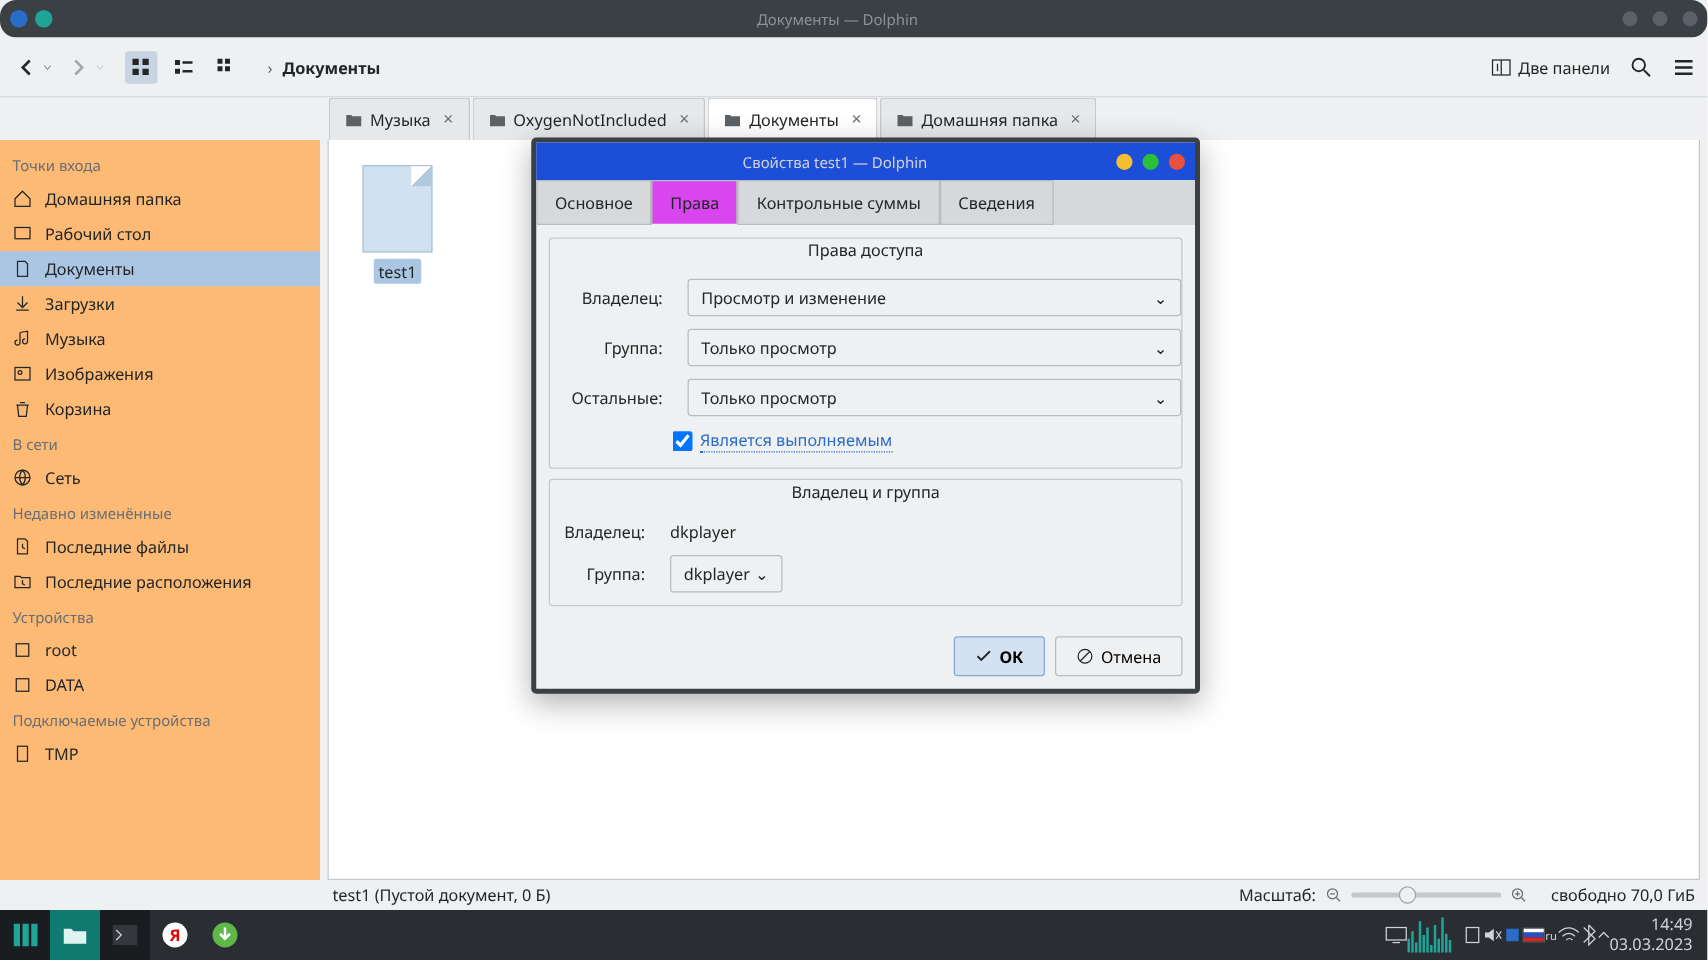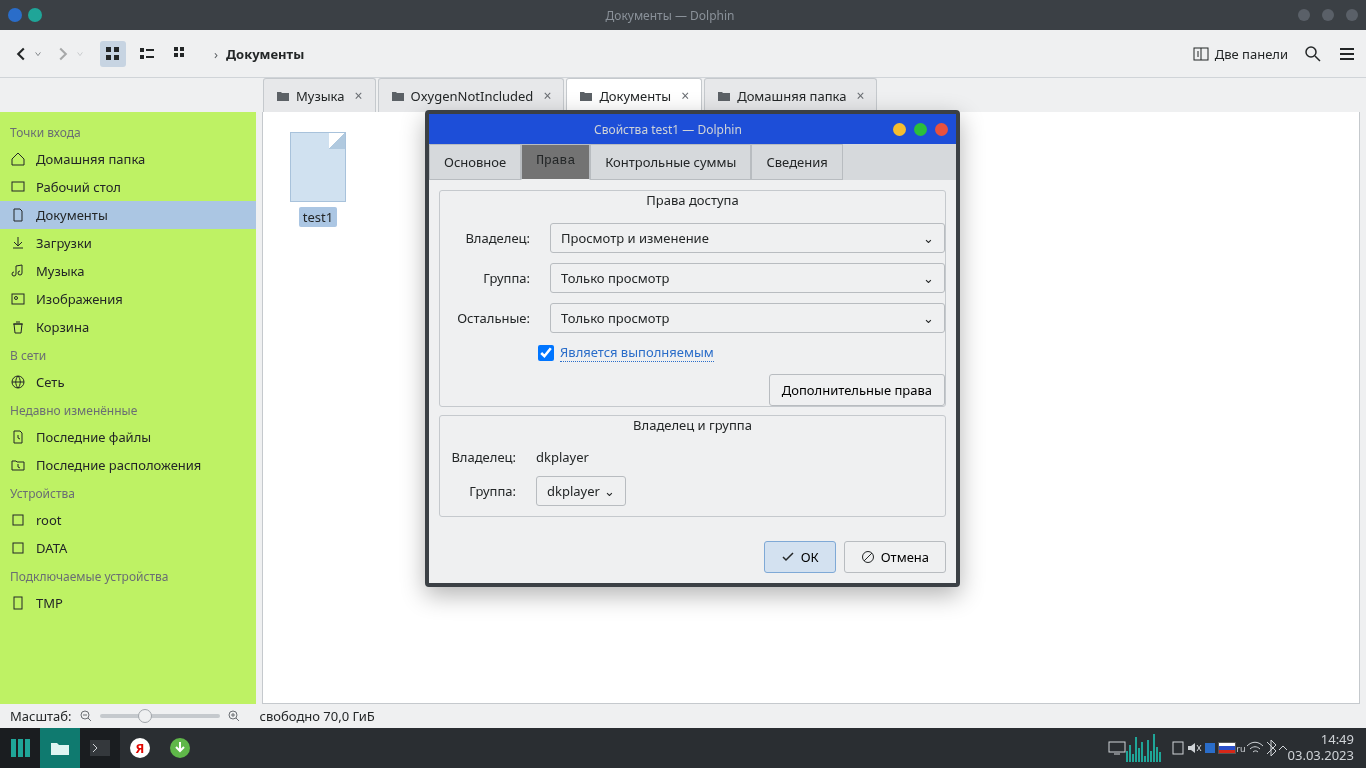--- a/index.html
+++ b/index.html
@@ -1,19 +1,19 @@
 <!DOCTYPE html>
 <html><head>
 <meta charset="utf-8">
 <style>
 * { margin:0; padding:0; box-sizing:border-box; font-family:"Noto Sans",sans-serif; font-size:13px; }
 body { width:1366px; height:768px; background:#eff0f1; overflow:hidden; position:relative; color:#232627; }
 
 
-.titlebar { height:30px; background:#3b4045; display:flex; align-items:center; padding:0 8px; }
+.titlebar { height:30px; background:#3b4045; display:flex; align-items:center; padding:0 8px;border-radius:13px; }
 .titlebar .win-icns { display:flex; gap:6px; }
 .titlebar .dot { width:14px; height:14px; border-radius:50%; }
 .titlebar .title { flex:1; text-align:center; color:#8a9199; font-size:12px; }
 .titlebar .rdots { display:flex; gap:12px; }
 .titlebar .rdot { width:12px; height:12px; border-radius:50%; background:#5a6068; }
 
 
 .toolbar { height:48px; background:#eff0f1; display:flex; align-items:center; padding:0 10px; border-bottom:1px solid #d0d4d8; }
 .nav-btns { display:flex; align-items:center; gap:0; }
 .icn { width:22px; height:22px; display:flex; align-items:center; justify-content:center; color:#232627; }
@@ -26,21 +26,21 @@
 .right-tools { display:flex; align-items:flex-end; gap:16px; }
 
 
 .tabbar { height:34px; background:#eff0f1; display:flex; padding-left:263px; }
 .tab { display:flex; align-items:center; padding:0 12px; gap:6px; border:1px solid #c5c9cd; border-bottom:none; background:#e7e8ea; border-radius:3px 3px 0 0; margin-right:2px; }
 .tab.active { background:#fff; }
 .tab .x { color:#6a6e73; margin-left:4px; font-size:14px; }
 
 
 .main { display:flex; height:calc(100% - 30px - 48px - 34px - 24px - 40px); }
-.sidebar { width:256px; background:#bef264; overflow-y:auto; padding:6px 0; }
+.sidebar { width:256px; background:#fdba74; overflow-y:auto; padding:6px 0; }
 .side-head { color:#6a6e73; padding:6px 10px 4px; font-size:12px; }
 .side-item { display:flex; align-items:center; gap:10px; padding:5px 10px; }
 .side-item.active { background:#abc6e3; }
 .content { flex:1; background:#fff; border:1px solid #c5c9cd; margin:0 6px 0 6px; border-top:none; padding:20px; position:relative; }
 .file { width:70px; text-align:center; }
 .file-icon { width:56px; height:70px; background:#d0e1f0; border:1px solid #a8c2db; margin:0 auto 6px; position:relative; }
 .file-icon::before { content:""; position:absolute; top:0; right:0; width:16px; height:16px; background:linear-gradient(135deg,#fff 50%,#b0c9df 50%); }
 .file-label { background:#abc6e3; padding:1px 4px; border-radius:2px; }
 
 
@@ -59,36 +59,36 @@
 
 
 .dialog { position:absolute; left:425px; top:110px; width:535px; background:#eff0f1; border:4px solid #3b4045; border-radius:4px; box-shadow:0 8px 24px rgba(0,0,0,.3); }
 .dlg-title { height:30px; background:#1d4ed8; display:flex; align-items:center; padding:0 8px; }
 .dlg-title .dt-icns { display:flex; gap:6px; }
 .dlg-title .title { flex:1; text-align:center; color:#cfd3d7; font-size:12px; }
 .traffic { display:flex; gap:8px; }
 .tdot { width:13px; height:13px; border-radius:50%; }
 .dlg-tabs { display:flex; background:#d6d9dc; }
 .dlg-tab { padding:8px 14px; border:1px solid #b8bcc0; background:#d6d9dc; }
-.dlg-tab.active { background:#737373; border-bottom-color:#eff0f1;font-family:Liberation Mono, monospace; }
+.dlg-tab.active { background:#d946ef; border-bottom-color:#eff0f1; }
 .dlg-body { padding:10px; }
 .fieldset { border:1px solid #c5c9cd; border-radius:3px; padding:0; margin-bottom:8px; }
 .fs-title { text-align:center; margin-bottom:14px; }
 .form-row { display:flex; align-items:center; margin-bottom:10px; }
 .form-row label { width:90px; text-align:right; margin-right:20px; }
 .form-row label.wide { width:76px; }
 .select { flex:1; height:30px; border:1px solid #b8bcc0; background:#eff0f1; border-radius:3px; display:flex; align-items:center; justify-content:space-between; padding:0 10px; }
 .select.sm { flex:0 0 90px; }
 .check-row { display:flex; align-items:center; margin-left:98px; gap:6px; margin-bottom:12px; }
 .check-row input { width:16px; height:16px; }
 .check-row span { color:#2a6dc9; border-bottom:1px dotted #2a6dc9; }
 .adv-btn { float:right; padding:6px 12px; border:1px solid #b8bcc0; background:#eff0f1; border-radius:3px; }
 .dlg-btns { display:flex; justify-content:flex-end; gap:8px; padding:6px 10px 10px; }
 .btn { display:flex; align-items:center; gap:6px; padding:6px 16px; border:1px solid #b8bcc0; background:#eff0f1; border-radius:3px; }
-.btn.primary { background:#d3e1f0; border-color:#7fa9d6; }
+.btn.primary { background:#d3e1f0; border-color:#7fa9d6;font-weight:bold; }
 
 svg { display:block; }
 .folder-svg { fill:#5c6166; }
 .flag-ru { display:inline-flex; flex-direction:column; width:18px; height:12px; border:1px solid #555; }
 .flag-ru span { flex:1; }
 
 .graph { width:44px; height:28px; display:flex; align-items:flex-end; gap:1px; }
 .graph span { width:2px; background:#1fa598; }
 </style>
 </head>
@@ -313,20 +313,21 @@
 
   <div class="content">
     <div class="file">
       <div class="file-icon"></div>
       <span class="file-label">test1</span>
     </div>
   </div>
 </div>
 
 <div class="statusbar">
+  <div class="sleft">test1 (Пустой документ, 0 Б)</div>
   <div class="scale">
     <span>Масштаб:</span>
     <svg width="12" height="12" viewBox="0 0 12 12">
         <circle cx="5" cy="5" r="4" fill="none" stroke="#6a6e73"></circle>
         <line x1="8" y1="8" x2="11" y2="11" stroke="#6a6e73"></line>
         <line x1="3" y1="5" x2="7" y2="5" stroke="#6a6e73"></line>
       </svg>
     <div class="slider">
         <div class="knob"></div>
       </div>
@@ -463,21 +464,20 @@
         <label>Остальные:</label>
         <div class="select">
             <span>Только просмотр</span>
             <span>⌄</span>
           </div>
       </div>
       <div class="check-row">
         <input type="checkbox" checked="" style="">
         <span>Является выполняемым</span>
       </div>
-      <button class="adv-btn">Дополнительные права</button>
       <div style="clear:both"></div>
     </div>
     <div class="fieldset">
       <div class="fs-title">Владелец и группа</div>
       <div class="form-row">
         <label class="wide">Владелец:</label>
         <span>dkplayer</span>
       </div>
       <div class="form-row">
         <label class="wide">Группа:</label>

